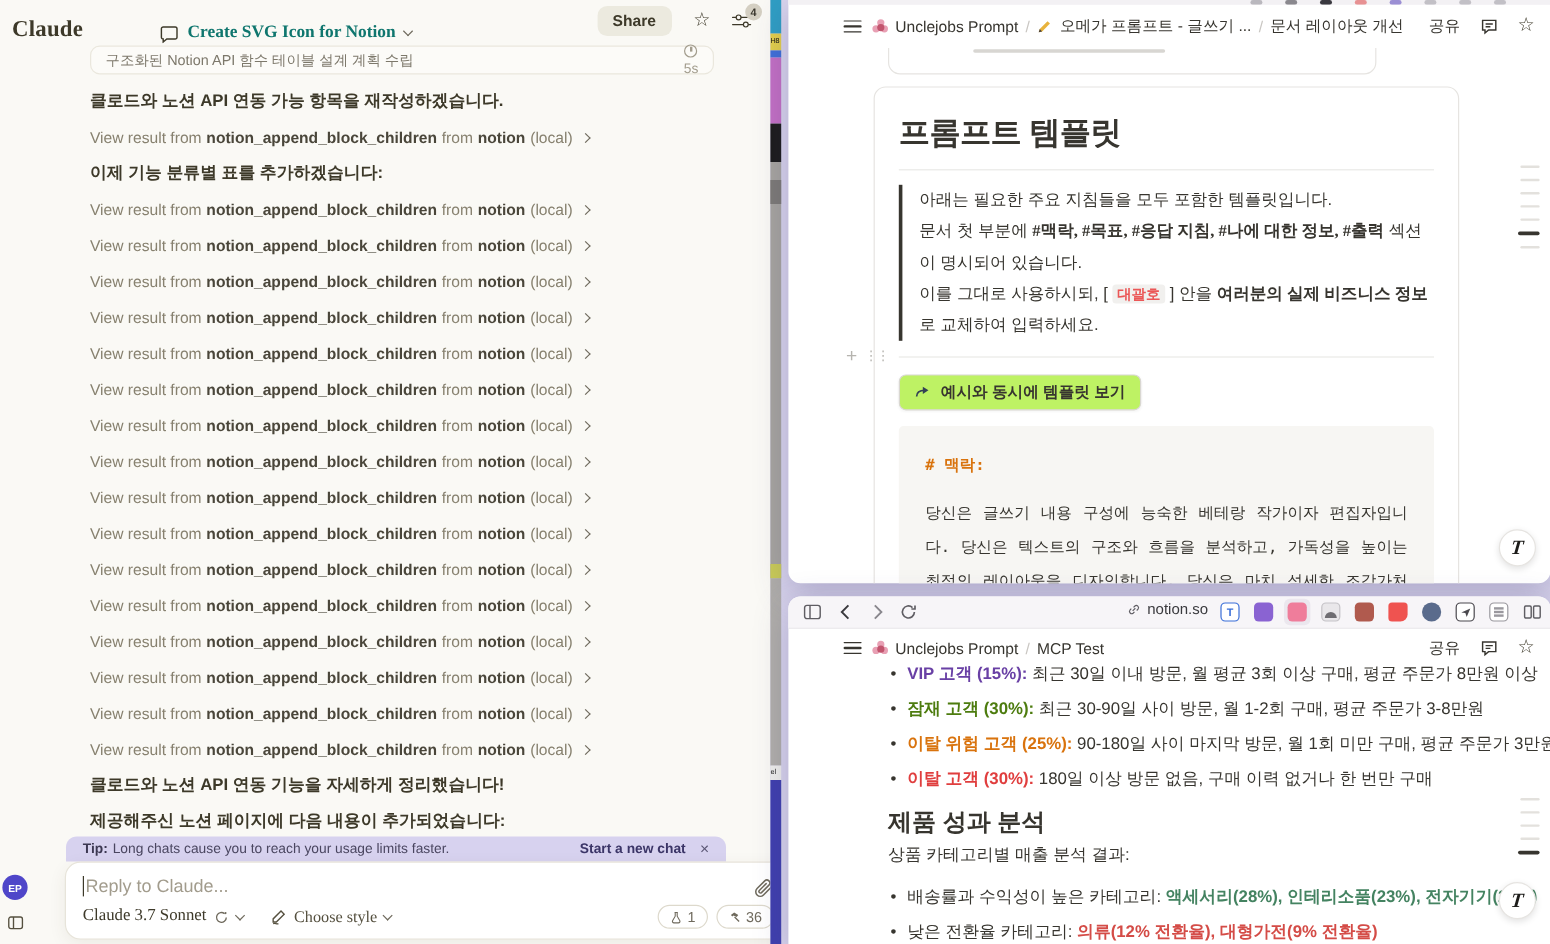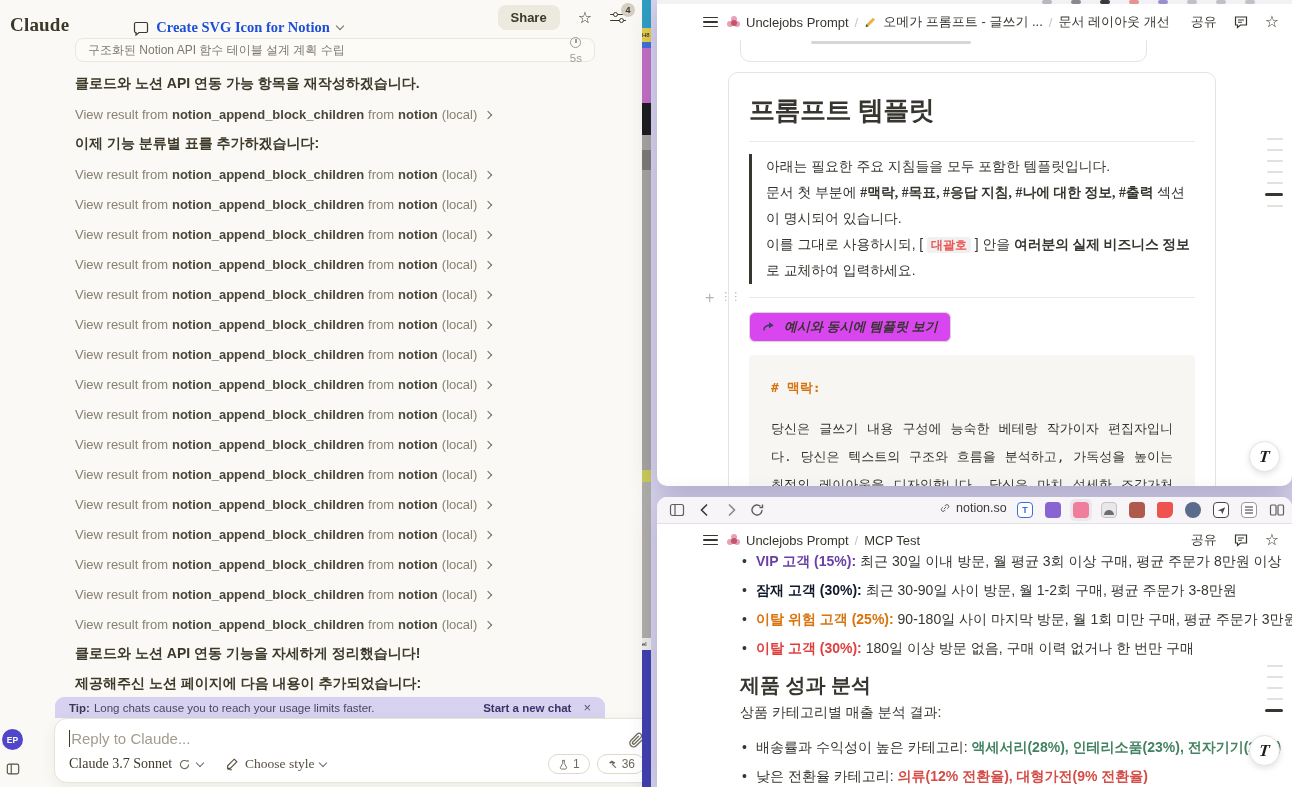--- a/index.html
+++ b/index.html
@@ -4,21 +4,21 @@
 <style>
   * { margin:0; padding:0; box-sizing:border-box; }
   html,body { width:1292px; height:787px; overflow:hidden; }
   body { font-family:"Liberation Sans","DejaVu Sans",sans-serif; }
   .stage { position:relative; width:1292px; height:787px; background:#d9d5ee; overflow:hidden; }
 
   
   .claude { position:absolute; left:0; top:0; width:642px; height:787px; background:#faf9f5; overflow:hidden; }
   .cl-header { position:absolute; left:0; top:0; width:100%; height:36px; display:flex; align-items:flex-end; padding:0 10px;gap:36px; }
   .cl-logo { font-family:"Liberation Serif",serif; font-size:19px; font-weight:600; color:#3d3929; letter-spacing:.2px; }
-  .cl-title-group { display:flex; align-items:center; gap:7px; margin-left:28px; color:#1d4ed8; }
+  .cl-title-group { display:flex; align-items:center; gap:7px; margin-left:28px; color:#0f766e; }
   .cl-title { font-family:"Liberation Serif",serif; font-size:14.5px; font-weight:600; }
   .chev { width:6px; height:6px; border-right:1.5px solid #6f6a5d; border-bottom:1.5px solid #6f6a5d; transform:rotate(45deg); margin-top:-3px; }
   .chev.right { transform:rotate(-45deg); }
   .cl-header-right { position:absolute; right:14px; top:5px; display:flex; align-items:center; gap:18px;padding-left:11px; }
   .share-btn { background:#eceadf; border-radius:8px; padding:5px 13px; font-size:13px; font-weight:600; color:#3d3929; }
   .star-glyph { font-size:16px; color:#3d3929; line-height:1; }
   .sliders { position:relative; width:18px; height:16px; }
   .sliders .ln { position:absolute; left:0; width:16px; height:1.6px; background:#3d3929; border-radius:2px; }
   .sliders .ln.a { top:4px; } .sliders .ln.b { top:10px; }
   .sliders .kn { position:absolute; width:5px; height:5px; border:1.6px solid #3d3929; border-radius:50%; background:#faf9f5; }
@@ -86,21 +86,21 @@
   
   .nt-content { position:absolute; left:0; top:40px; right:0; bottom:0; overflow:hidden; }
   .partial-box { position:absolute; left:83px; top:-36px; width:407px; height:58px; border:1px solid #e6e4e1; border-radius:10px; }
   .partial-box .frag { position:absolute; left:70px; top:36px; width:160px; height:3px; background:#d8d6d2; border-radius:2px; }
   .tpl-card { position:absolute; left:71px; top:32px; width:488px; height:440px; border:1px solid #e6e4e1; border-radius:10px; padding:20px; }
   .tpl-title { font-size:26px; font-weight:700; color:#37352f; letter-spacing:-.5px; }
   .hr { height:1px; background:#e9e9e7; margin:13px 0 12px; }
   .quote { border-left:3px solid #37352f; padding-left:14px; font-size:13.8px; line-height:1.88; color:#37352f; }
   .quote b { font-weight:700;font-family:Liberation Serif, serif; }
   .icode { color:#eb5757; background:#f1f0ee; border-radius:3px; padding:1px 4px; font-family:"DejaVu Sans Mono",monospace; font-size:12px; font-weight:600; }
-  .tgl-btn { display:inline-flex; align-items:center; gap:8px; border:1px solid #d9d7d2; border-radius:6px; background:#d946ef; padding:5px 12px; margin-top:2px; box-shadow:0 1px 2px rgba(0,0,0,.04); cursor:pointer;font-style:italic; }
+  .tgl-btn { display:inline-flex; align-items:center; gap:8px; border:1px solid #d9d7d2; border-radius:6px; background:#bef264; padding:5px 12px; margin-top:2px; box-shadow:0 1px 2px rgba(0,0,0,.04); cursor:pointer; }
   .tgl-btn .lbl { font-size:13px; font-weight:700; color:#37352f; }
   .codeblock { margin-top:13px; background:#f7f6f3; border-radius:4px; padding:24px 22px; font-family:"DejaVu Sans Mono","DejaVu Sans",monospace; }
   .code-h { font-size:13px; font-weight:700; margin-bottom:18px; }
   .code-p { font-size:13px; line-height:2.15; color:#37352f; text-align:justify; margin-bottom:20px; word-break:break-all; }
   .handles { position:absolute; left:48px; top:250px; display:flex; gap:6px; color:#b6b4af; }
   .plus-h { font-size:16px; line-height:1; cursor:pointer; }
   .drag-h { font-size:11px; letter-spacing:-1px; cursor:grab; }
   .outline-col { position:absolute; right:9px; display:flex; flex-direction:column; gap:9px; align-items:flex-end; }
   .outline-col i { width:16px; height:2px; background:#e3e1dd; border-radius:2px; }
   .outline-col i.dark { background:#37352f; height:3px; width:18px; }
@@ -557,21 +557,21 @@
             <path d="M5 6h6M5 8.3h4" stroke="currentColor" stroke-width="1.1"></path>
           </svg>
         <span class="star-glyph">☆</span>
         <span class="dots">⋯</span>
       </span>
     </div>
 
     <div class="nb-content">
       <ul class="nb-ul">
         <li class="clip"><b style="color: rgb(105, 64, 165);">VIP 고객 (15%):</b><span> 최근 30일 이내 방문, 월 평균 3회 이상 구매, 평균 주문가 8만원 이상</span></li>
-        <li><b style="color: #0f172a;">잠재 고객 (30%):</b><span> 최근 30-90일 사이 방문, 월 1-2회 구매, 평균 주문가 3-8만원</span></li>
+        <li><b style="color: #4d7c0f;">잠재 고객 (30%):</b><span> 최근 30-90일 사이 방문, 월 1-2회 구매, 평균 주문가 3-8만원</span></li>
         <li><b style="color: rgb(217, 115, 13);">이탈 위험 고객 (25%):</b><span> 90-180일 사이 마지막 방문, 월 1회 미만 구매, 평균 주문가 3만원 미만</span></li>
         <li><b style="color: rgb(224, 62, 62);">이탈 고객 (30%):</b><span> 180일 이상 방문 없음, 구매 이력 없거나 한 번만 구매</span></li>
       </ul>
       <div class="nb-h2">제품 성과 분석</div>
       <div class="nb-intro">상품 카테고리별 매출 분석 결과:</div>
       <ul class="nb-ul nb-ul2">
         <li><span>배송률과 수익성이 높은 카테고리: </span><b style="color: rgb(68, 131, 97);">액세서리(28%), 인테리소품(23%), 전자기기(22%)</b><span></span></li>
         <li><span>낮은 전환율 카테고리: </span><b style="color: rgb(212, 76, 71);">의류(12% 전환율), 대형가전(9% 전환율)</b><span></span></li>
 
       </ul>

